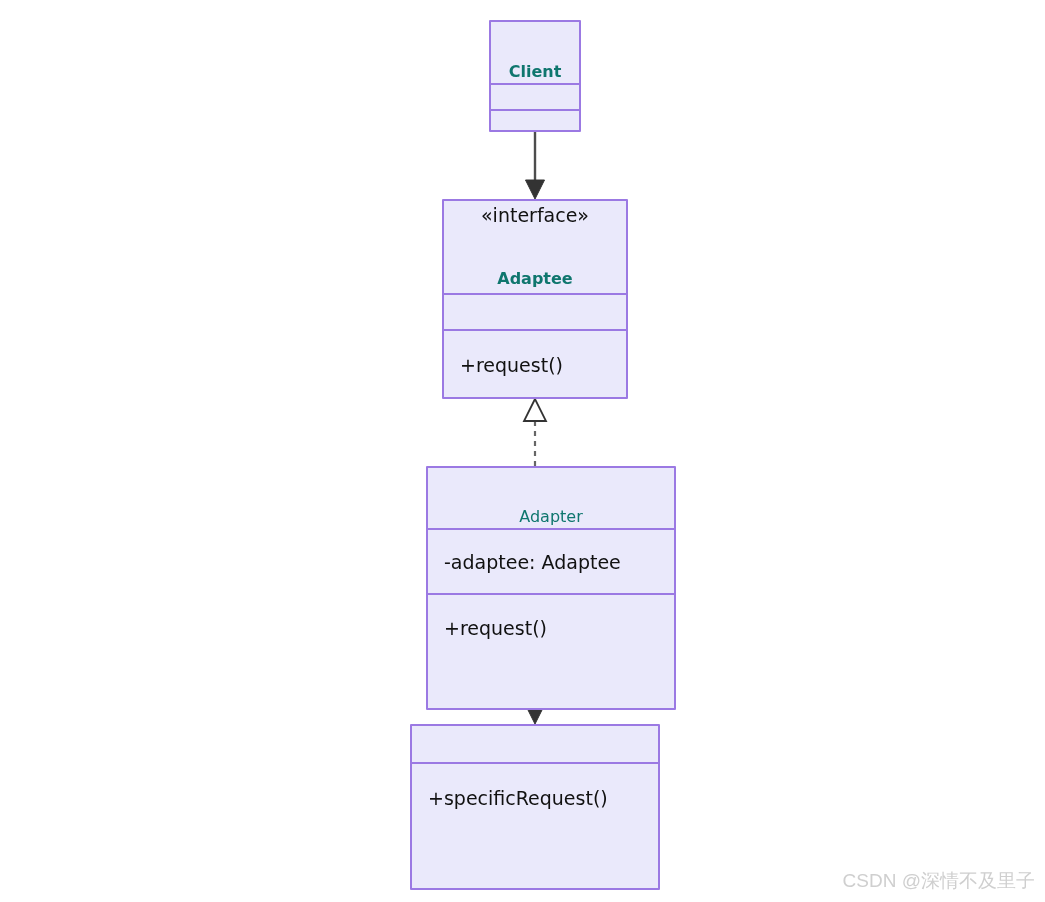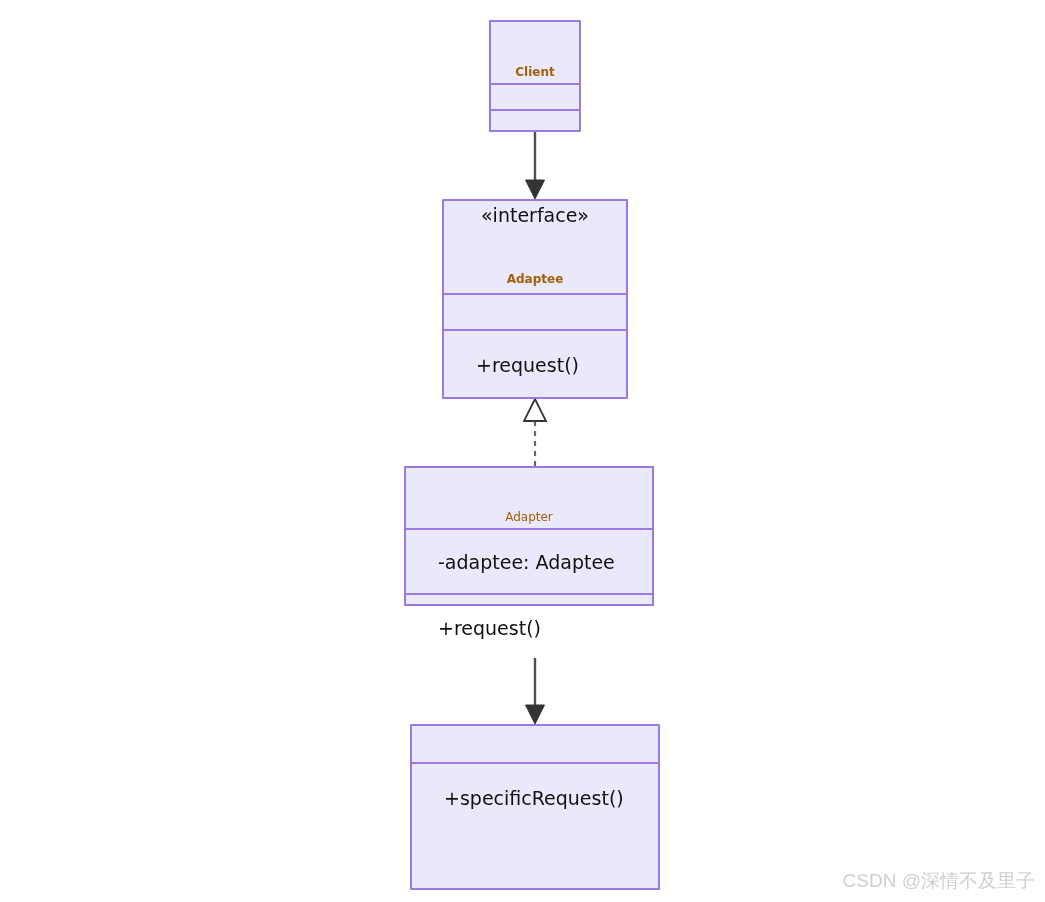--- a/index.html
+++ b/index.html
@@ -42,33 +42,33 @@
   }
   .compartment + .compartment {
     border-top: 2px solid #9b79e3;
   }
   .compartment.name {
     justify-content: center;
   }
   .compartment.members {
     align-items: flex-start;
     justify-content: center;
-    padding-left: 32px;
+    padding-left: 16px;
   }
   .member-line {
     font-size: 19px;
     line-height: 24px;
     white-space: nowrap;
     color: #111111;
   }
   .class-title {
-    font-size: 12px;
+    font-size: 16px;
     line-height: 26px;
     font-weight: bold;
-    color: #a16207;
+    color: #0f766e;
     white-space: nowrap;
     margin-top: 38px;
   }
   .class-title.regular {
     font-weight: normal;
   }
   .stereotype {
     font-size: 19px;
     line-height: 26px;
     font-weight: normal;
@@ -91,24 +91,24 @@
     left: 442px;
     top: 199px;
     width: 186px;
     height: 200px;
   }
   #box-target .c1 { height: 92px; }
   #box-target .c2 { height: 36px; }
   #box-target .c3 { height: 70px; }
 
   #box-adapter {
-    left: 404px;
+    left: 426px;
     top: 466px;
     width: 250px;
-    height: 140px;
+    height: 244px;
   }
   #box-adapter .c1 { height: 60px; }
   #box-adapter .c2 { height: 65px; }
   #box-adapter .c3 { height: 67px; }
 
   #box-adaptee {
     left: 410px;
     top: 724px;
     width: 250px;
     height: 166px;

